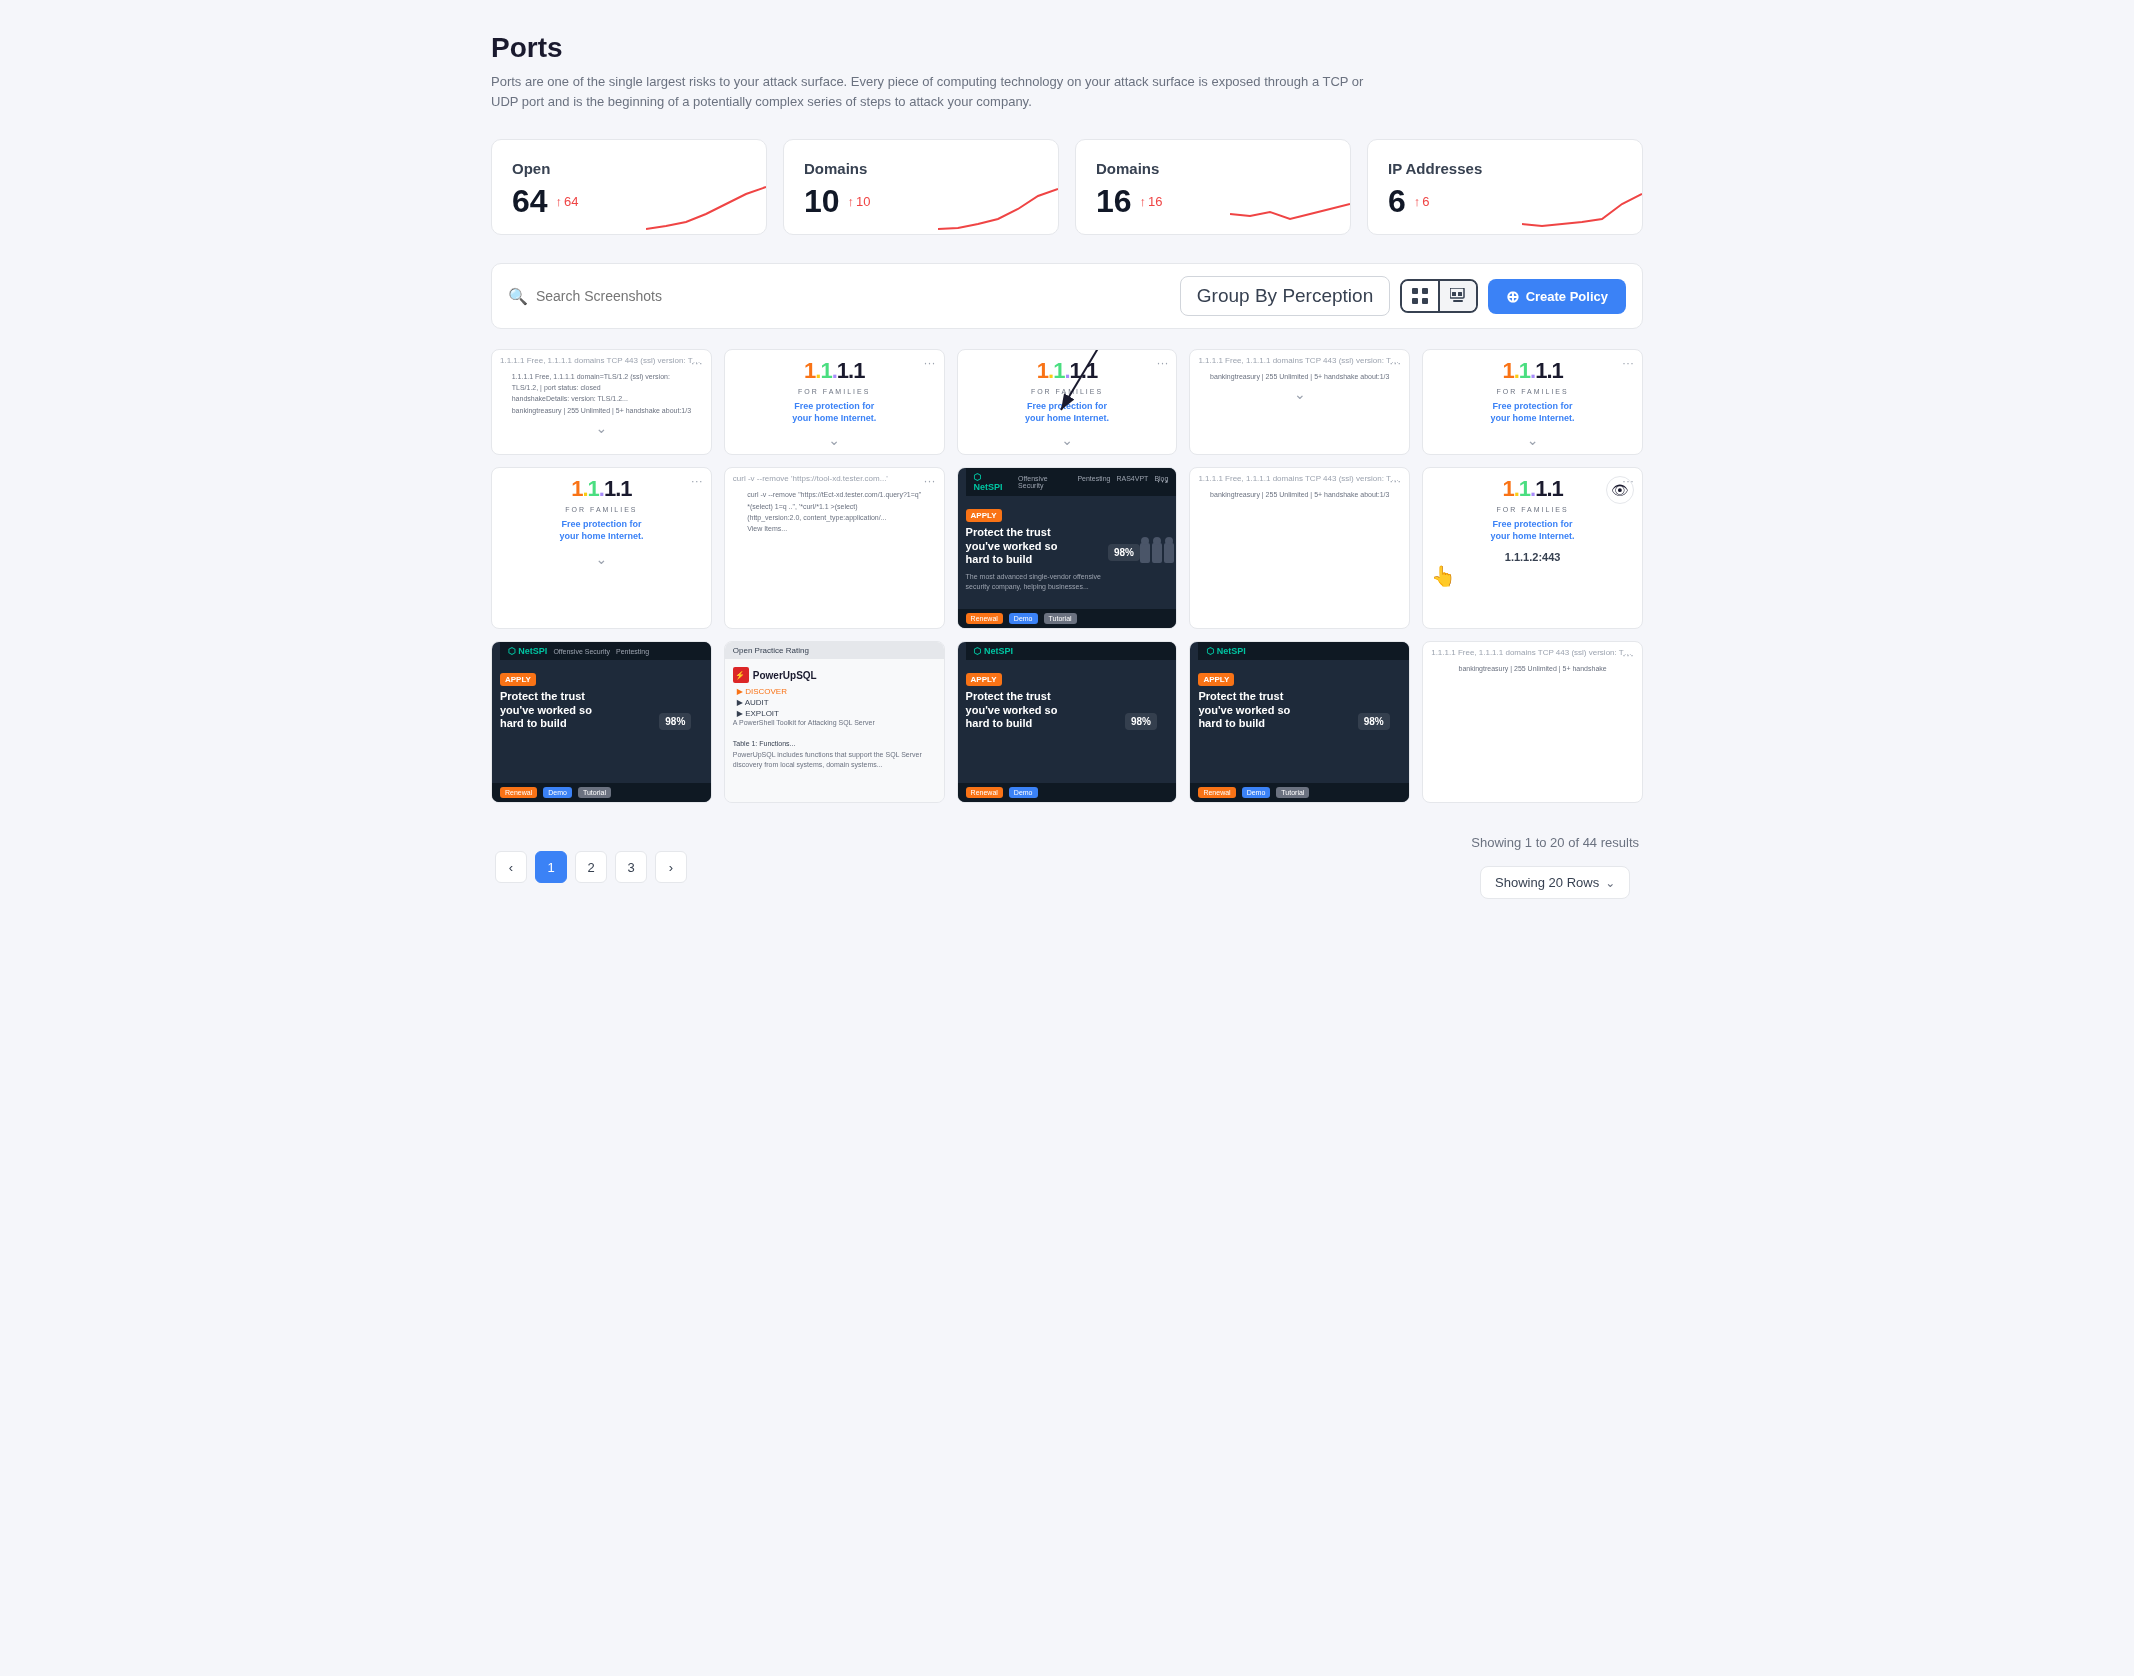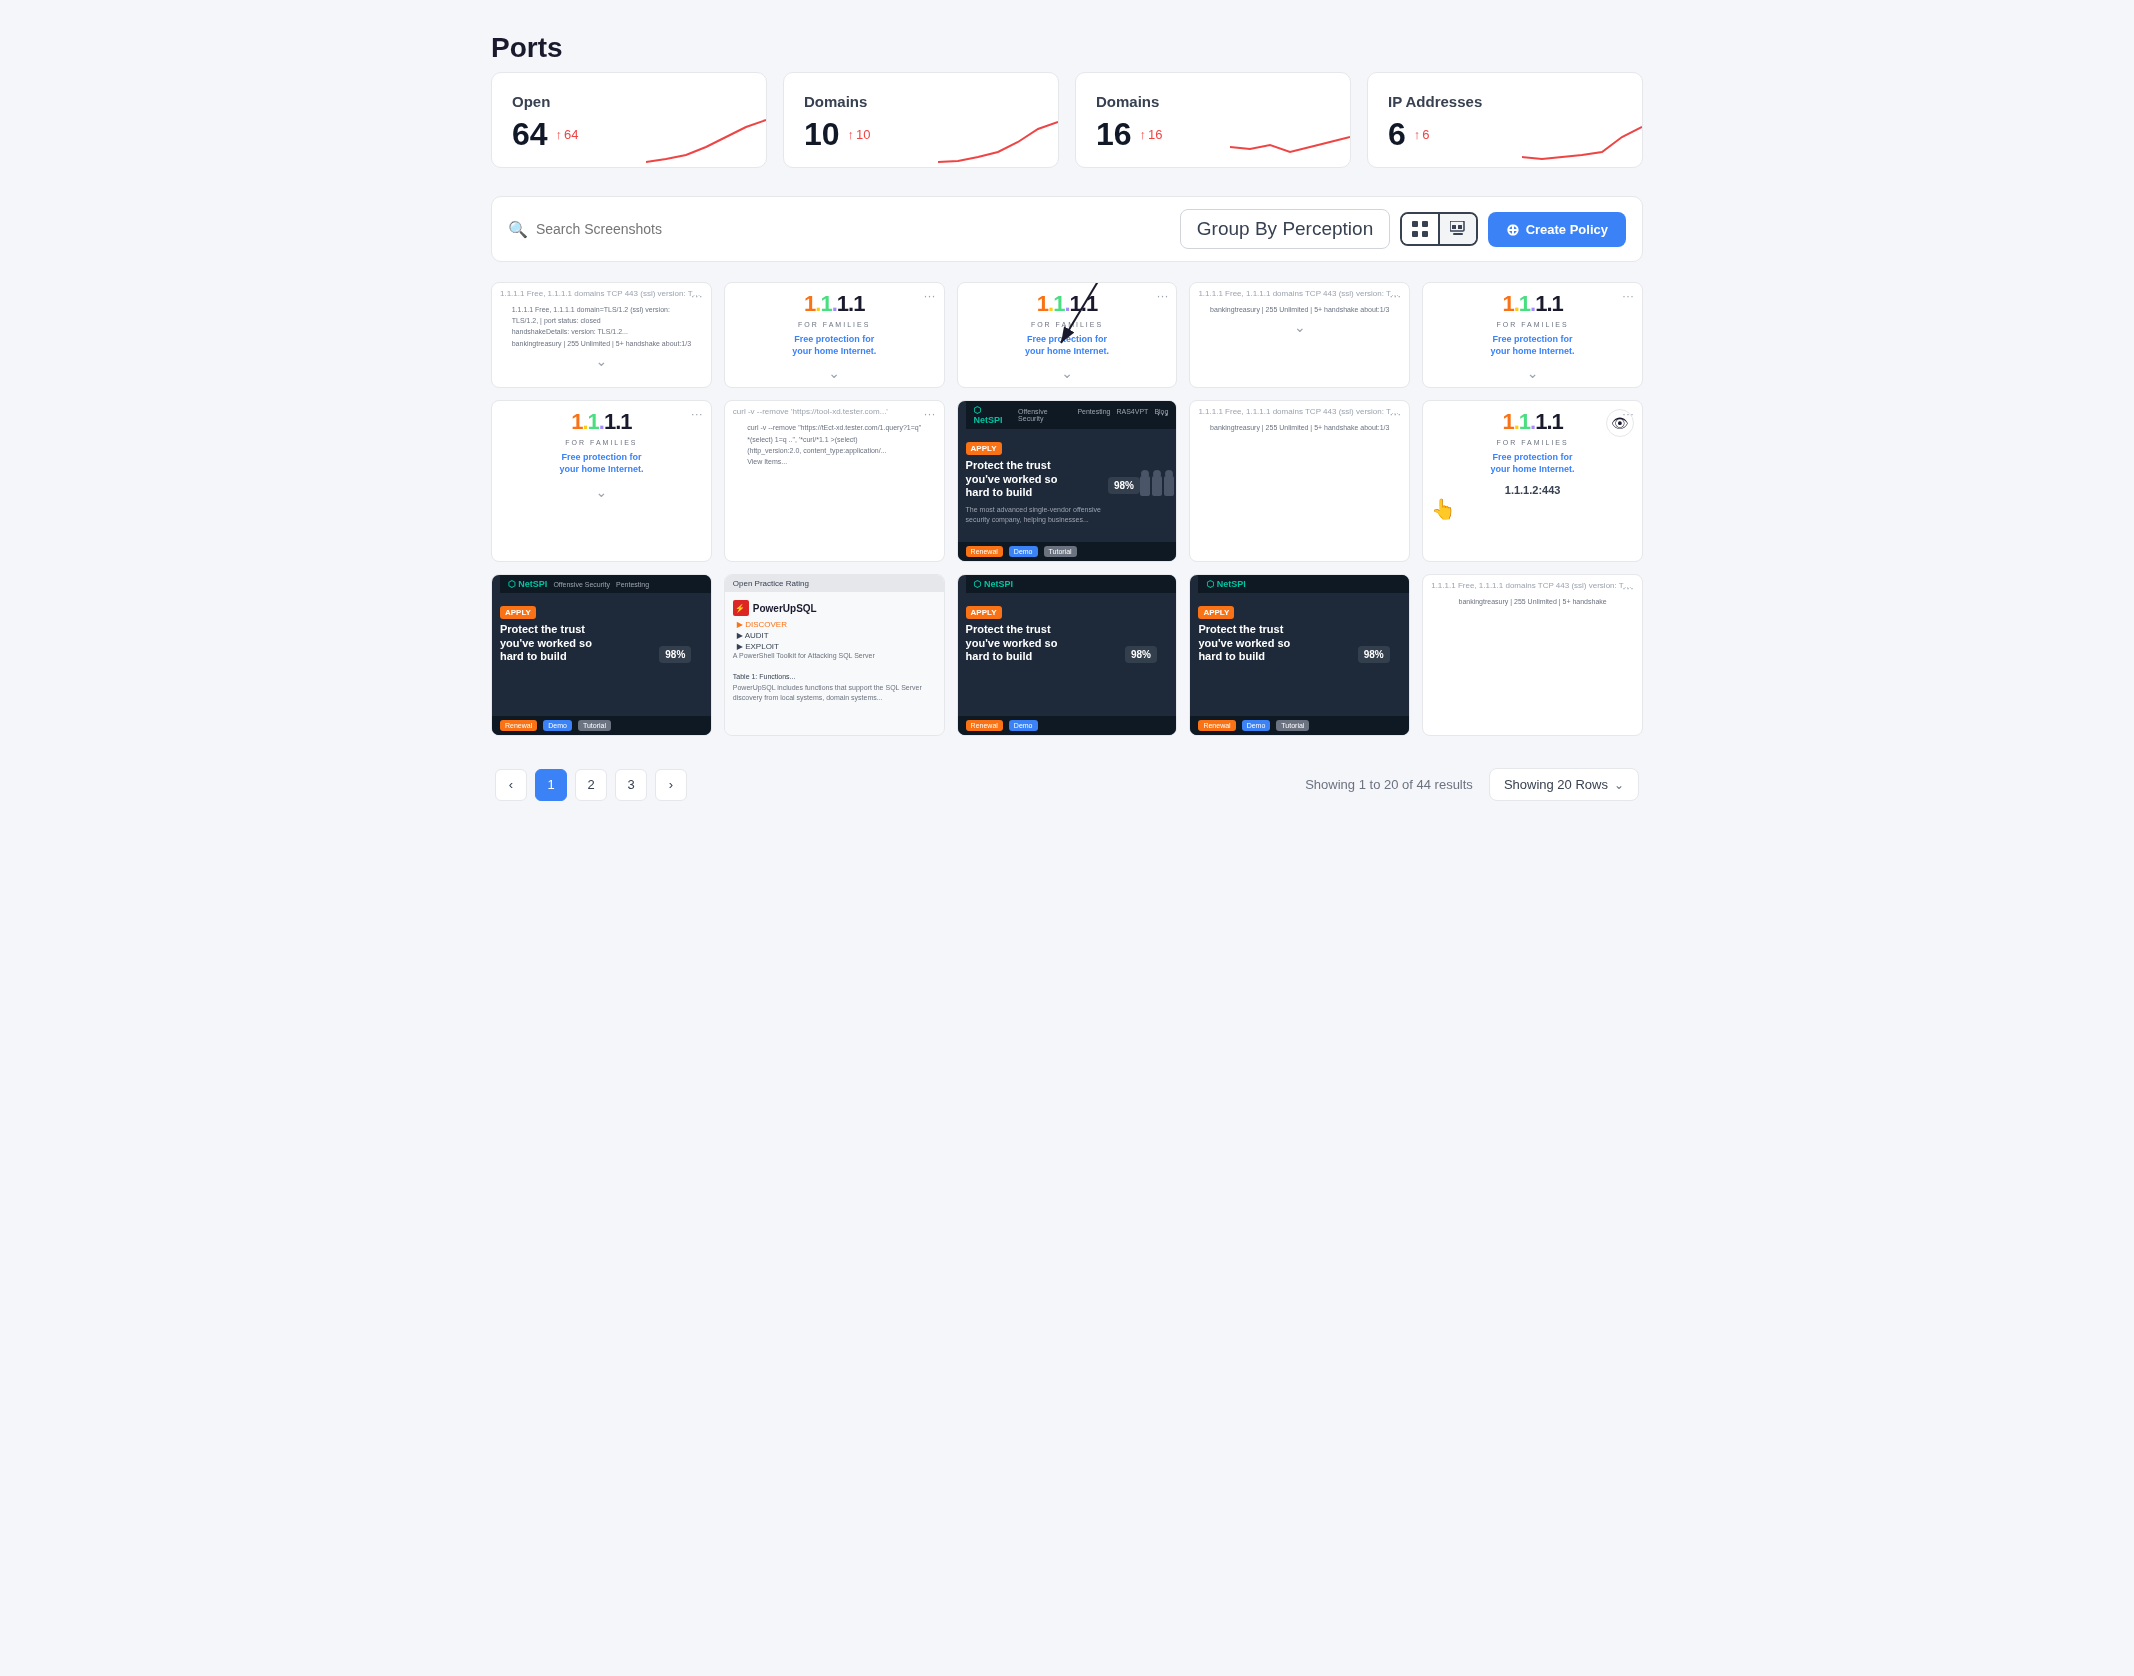--- a/index.html
+++ b/index.html
@@ -429,20 +429,21 @@
       color: #fff;
       border-color: #3b82f6;
     }
     .page-btn.nav {
       background: #fff;
     }
     .pagination-right {
       display: flex;
       align-items: center;
       gap: 16px;
+      flex-direction: column;
     }
     .showing-text {
       font-size: 13px;
       color: #6b7280;
     }
     .rows-dropdown {
       display: flex;
       align-items: center;
       gap: 6px;
       background: #fff;
@@ -458,20 +459,21 @@
       font-size: 12px;
       color: #6b7280;
     }
   </style>
 </head>
 <body>
 
 <div class="page-wrapper">
 
   <h1 class="page-title">Ports</h1>
+  <p class="page-description">Ports are one of the single largest risks to your attack surface. Every piece of computing technology on your attack surface is exposed through a TCP or UDP port and is the beginning of a potentially complex series of steps to attack your company.</p>
 
   <div class="stat-cards">
 
     <div class="stat-card">
       <div class="stat-label">Open</div>
       <div class="stat-value-row">
         <span class="stat-value">64</span>
         <span class="stat-change">64</span>
       </div>
       <svg class="sparkline" viewBox="0 0 120 50" preserveAspectRatio="none">

